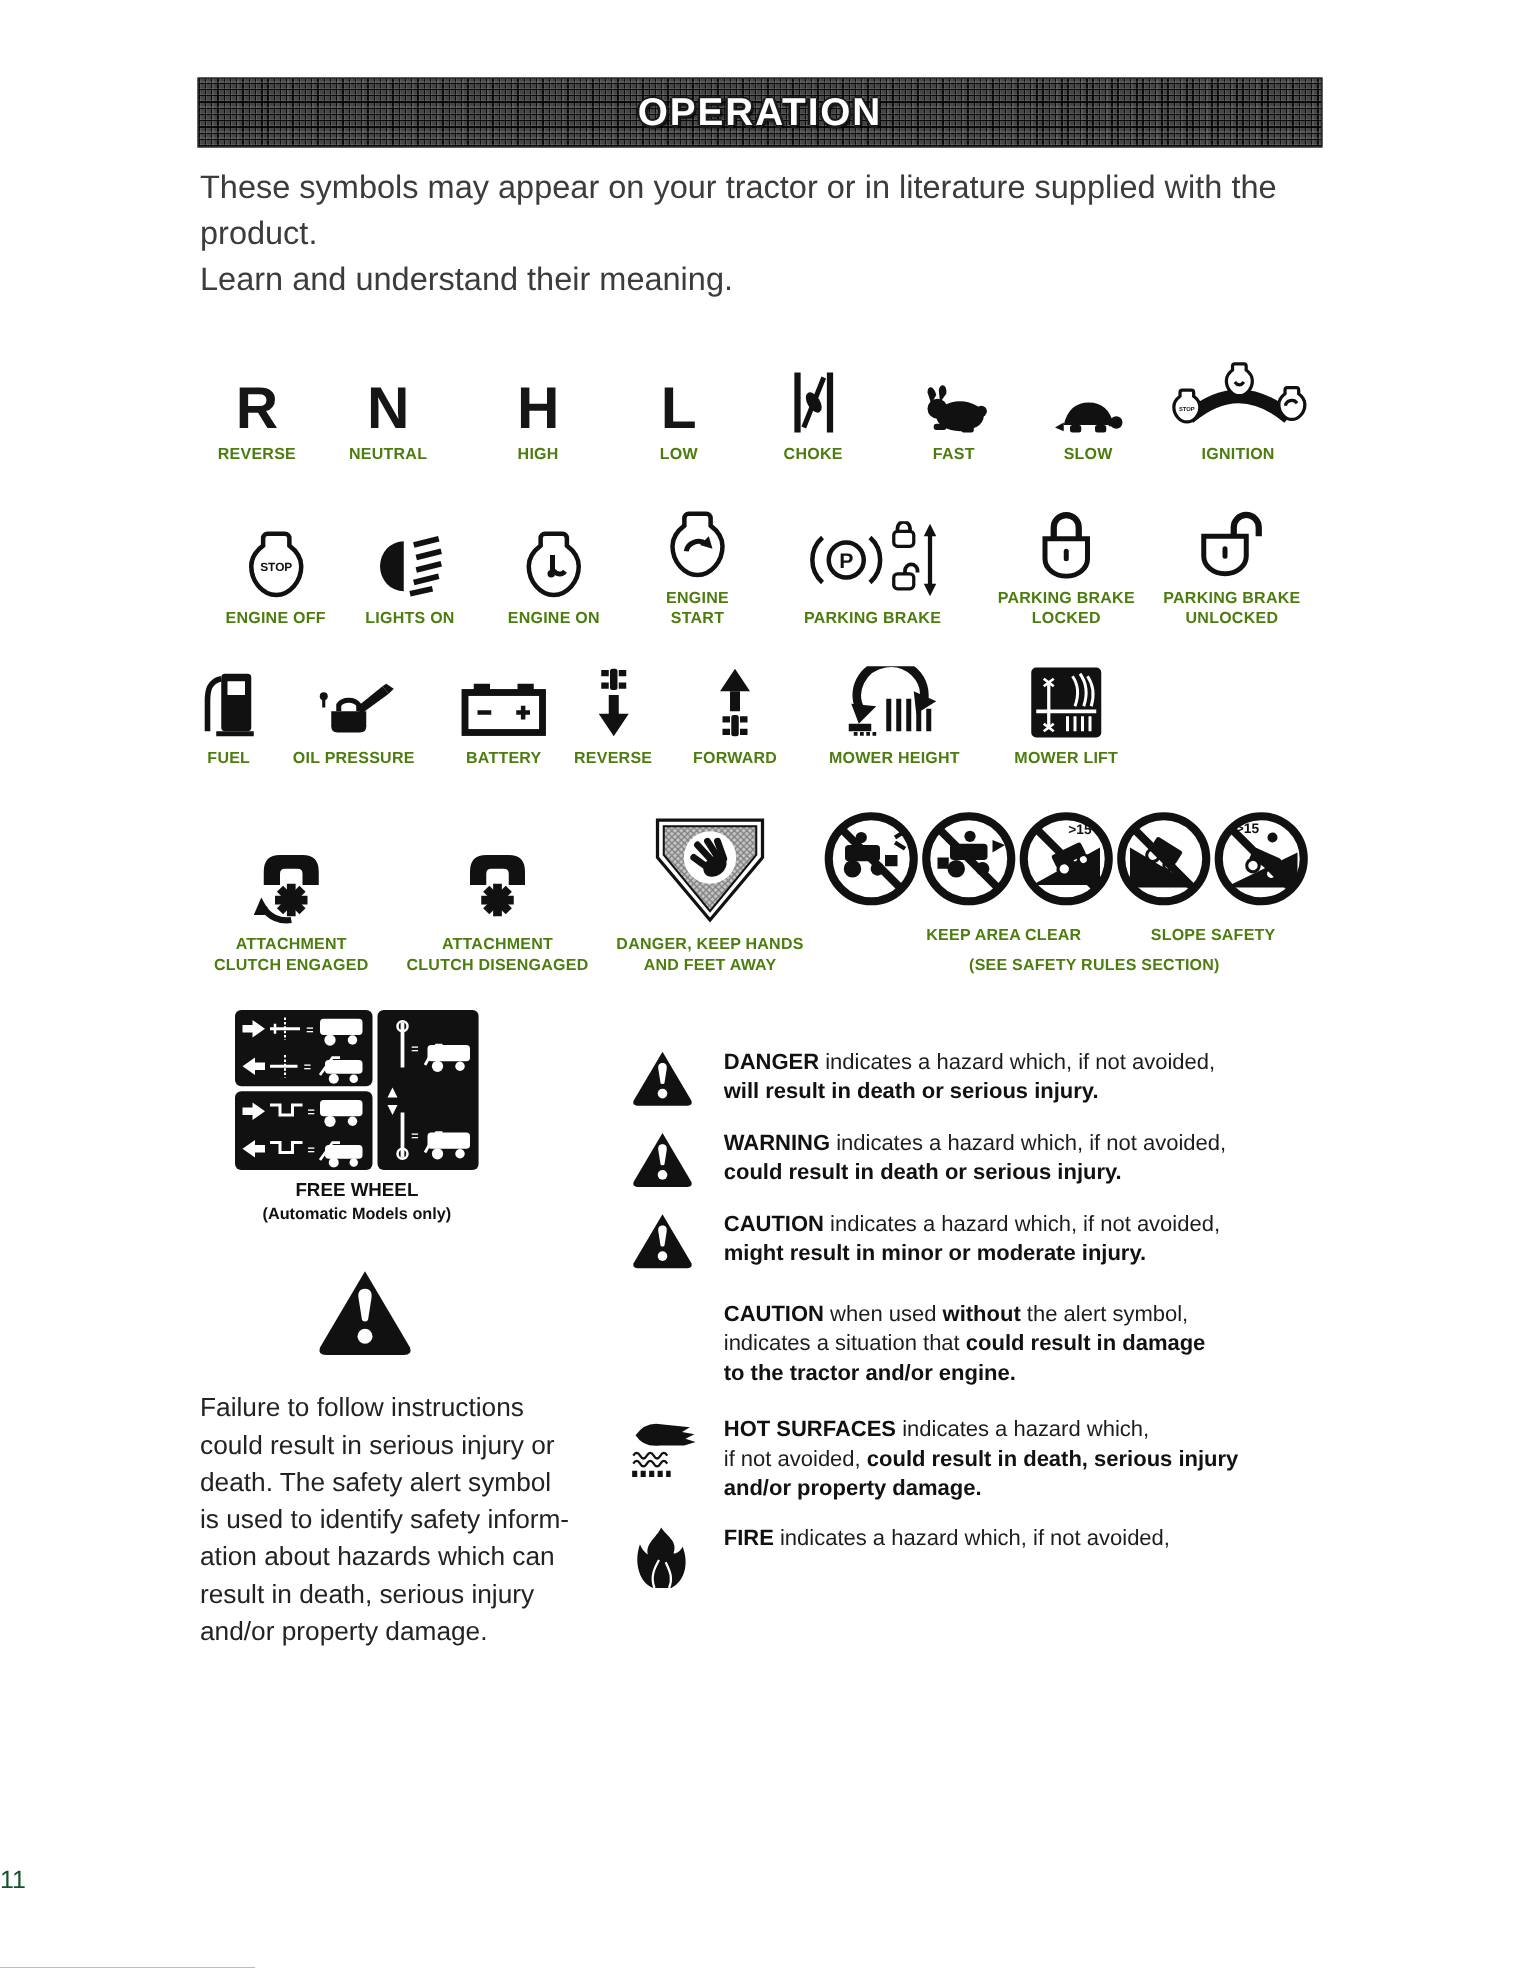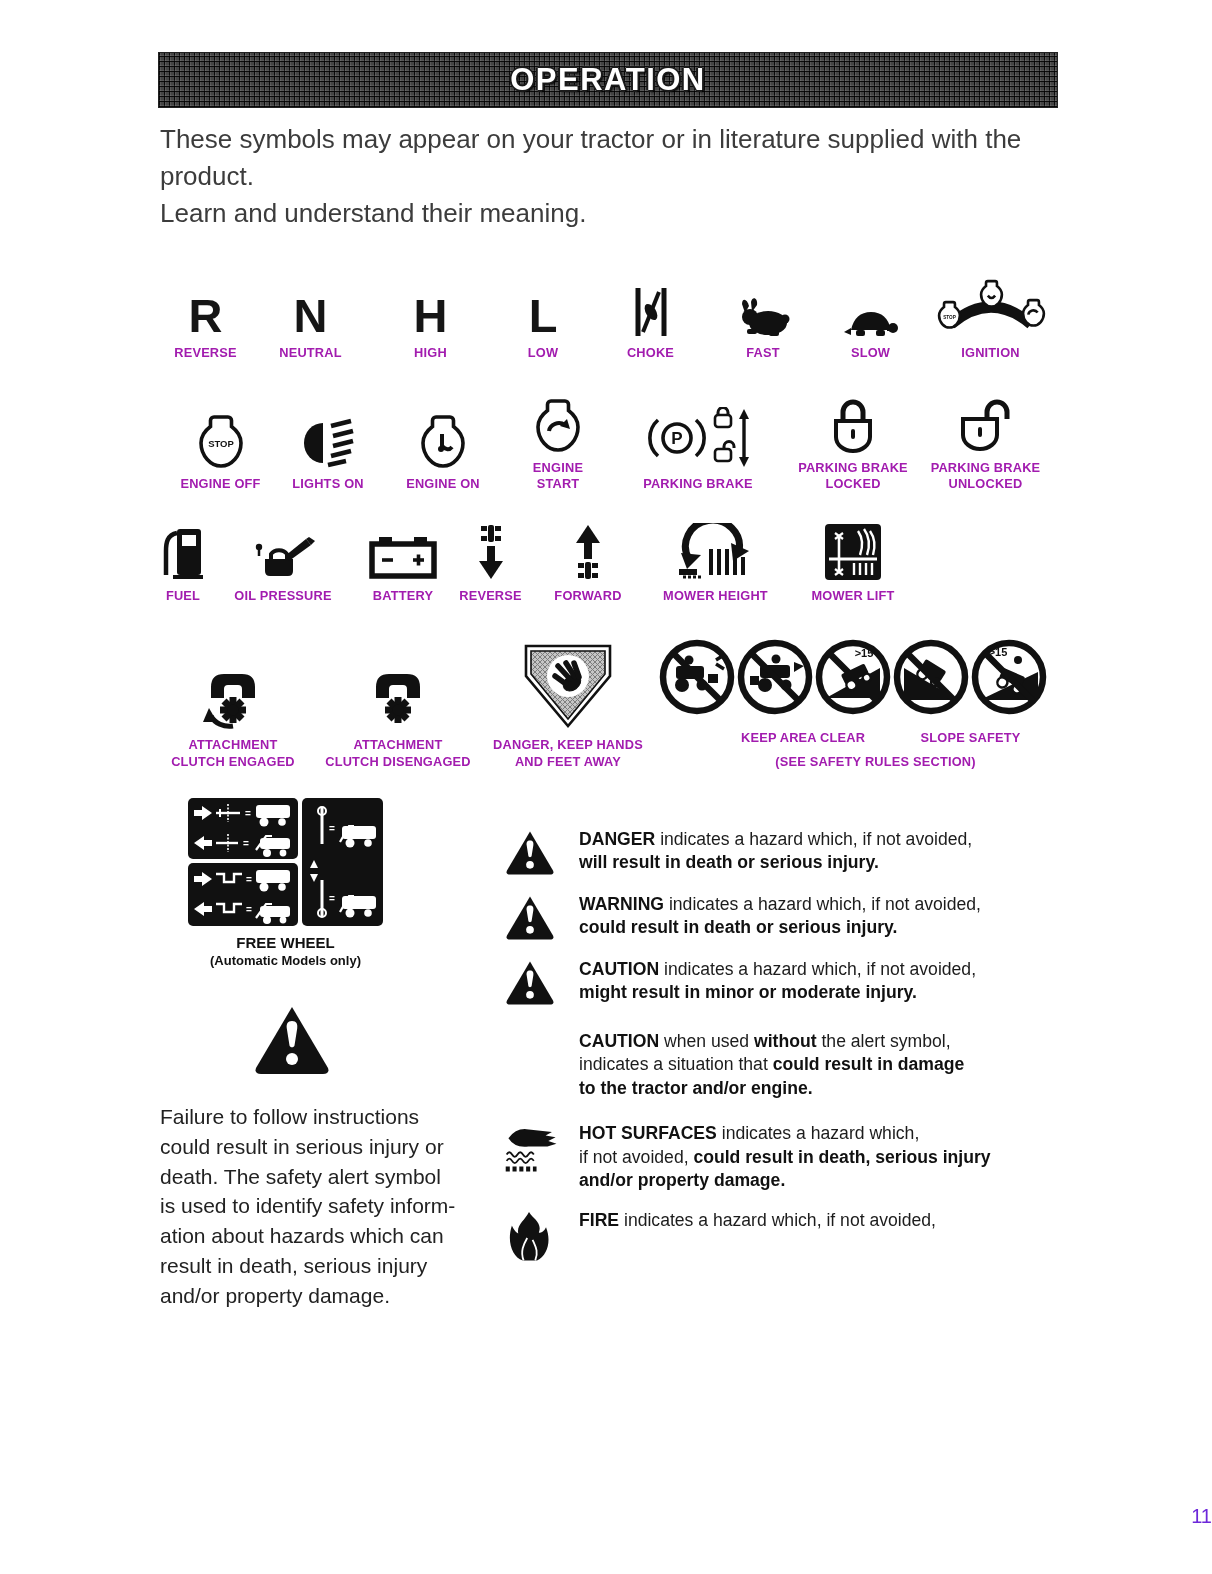--- a/index.html
+++ b/index.html
@@ -1,38 +1,38 @@
 <!DOCTYPE html>
 <html><head>
 <meta charset="utf-8">
 <style>
   html,body{margin:0;padding:0;background:#888;}
   .page{width:1212px;height:1574px;background:#fff;position:relative;margin:0 auto;
         font-family:"Liberation Sans","DejaVu Sans",sans-serif;color:#111;overflow:hidden;}
-  .content{position:absolute;left:158px;top:52px;width:900px;}
+  .content{position:absolute;left:158px;top:62px;width:900px;}
 
   
   .opbar{height:54px;display:flex;align-items:center;justify-content:center;
     background-color:#454545;
     background-image:
       repeating-linear-gradient(0deg, rgba(0,0,0,.85) 0 1px, rgba(255,255,255,.10) 1px 2px, transparent 2px 5px),
       repeating-linear-gradient(90deg, rgba(0,0,0,.85) 0 1px, rgba(255,255,255,.10) 1px 2px, transparent 2px 5px);
     border:1px solid #222;}
   .op-title{color:#fff;font-weight:bold;font-size:31px;letter-spacing:1.5px;
     text-shadow:-2px 0 0 #1a1a1a,2px 0 0 #1a1a1a,0 -2px 0 #1a1a1a,0 2px 0 #1a1a1a,2px 2px 2px #000;}
 
   .intro{margin:13px 0 0 2px;font-size:26px;line-height:1.42;color:#3c3c3c;white-space:pre-line;}
 
   
   .symrow{display:flex;align-items:flex-end;}
   .r1{margin-top:46px;} .r2{margin-top:34px;} .r3{margin-top:30px;} .r4{margin-top:34px;}
   .symcell{display:flex;flex-direction:column;align-items:center;justify-content:flex-end;}
   .iconbox{display:flex;align-items:flex-end;justify-content:center;}
   .symlabel{font-weight:bold;font-size:12.8px;letter-spacing:.2px;line-height:1.28;
-            text-align:center;margin-top:7px;color:#a21caf;white-space:pre-line;}
+            text-align:center;margin-top:7px;color:#4d7c0f;white-space:pre-line;}
   .bigletter{font-size:47px;font-weight:bold;line-height:.92;color:#161616;}
   .w50{width:50px}.w85{width:85px}.w90{width:90px}.w95{width:95px}.w100{width:100px}
   .w105{width:105px}.w110{width:110px}.w115{width:115px}.w120{width:120px}.w125{width:125px}
   .w130{width:130px}.w135{width:135px}.w140{width:140px}.w145{width:145px}.w150{width:150px}
   .w160{width:160px}.w180{width:180px}.w190{width:190px}
   .warncluster{width:410px;display:flex;flex-direction:column;align-items:center;}
   .circles{display:flex;justify-content:space-between;}
   .cluster-labels{display:flex;margin-top:7px;}
   .cl-left{width:235px;text-align:center;}
   .cl-right{flex:1;text-align:center;}
@@ -49,22 +49,22 @@
 
   .rightcol{flex:1;padding-top:30px;}
   .notice{display:flex;align-items:flex-start;margin-bottom:17px;}
   .nicon{width:58px;flex:0 0 58px;display:flex;justify-content:flex-start;}
   .ntext{margin:0 0 0 18px;font-size:17.6px;line-height:1.33;color:#1c1c1c;
          white-space:pre-line;width:478px;}
   .ntext b{color:#111;}
   .noicon{padding-left:76px;}
   .noicon .ntext{margin-left:0;}
 
-  .pagenum{position:absolute;left:0;right:0;bottom:46px;text-align:right;
-           font-size:20px;color:#6d28d9;}
+  .pagenum{position:absolute;left:0;right:0;bottom:58px;text-align:left;
+           font-size:20px;color:#14532d;}
   svg{display:block;}
 </style>
 </head>
 <body>
 
 <svg width="0" height="0" style="position:absolute">
   <defs>
     <path id="keyhead" d="M17,4 h14 c2,0 3.5,1.5 3.5,3.5 v6 c6,4.5 9.5,10 9.5,16.5 c0,12.5 -9.5,23 -20,23 c-10.5,0 -20,-10.5 -20,-23 c0,-6.5 3.5,-12 9.5,-16.5 v-6 c0,-2 1.5,-3.5 3.5,-3.5 z"></path>
     <pattern id="hatch" width="5" height="5" patternUnits="userSpaceOnUse">
       <rect width="5" height="5" fill="#c6c6c6"></rect>

